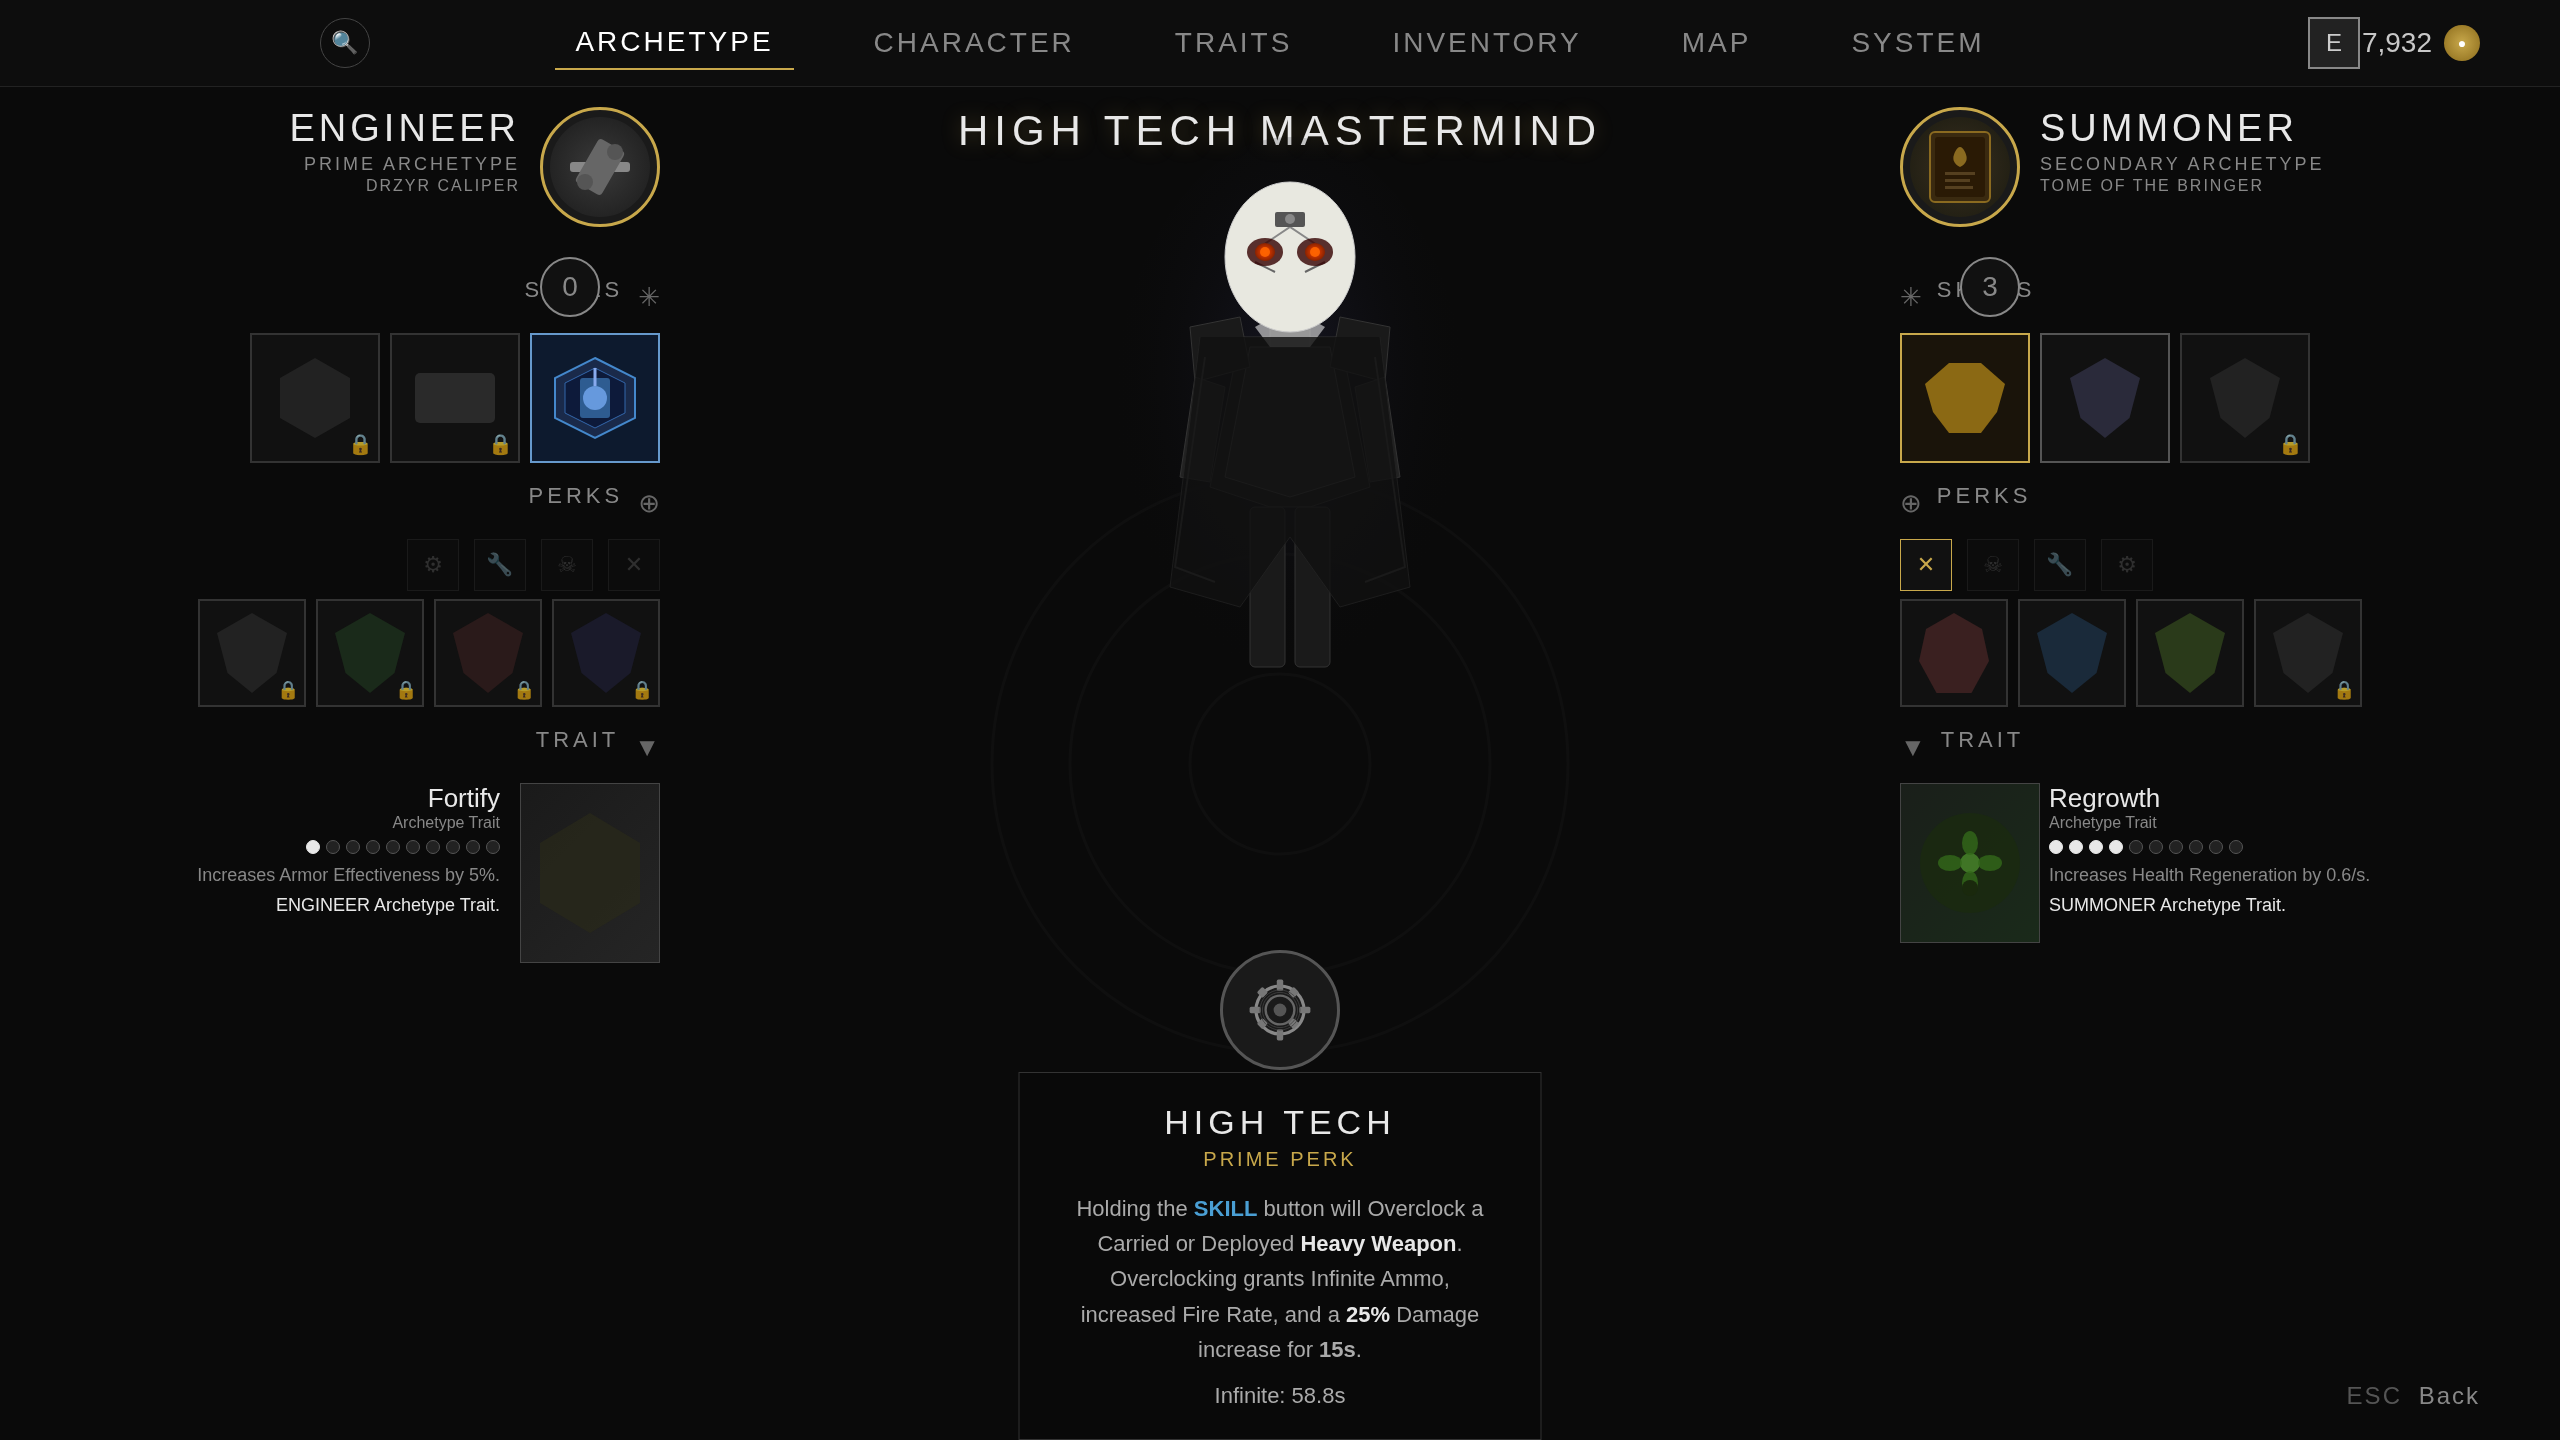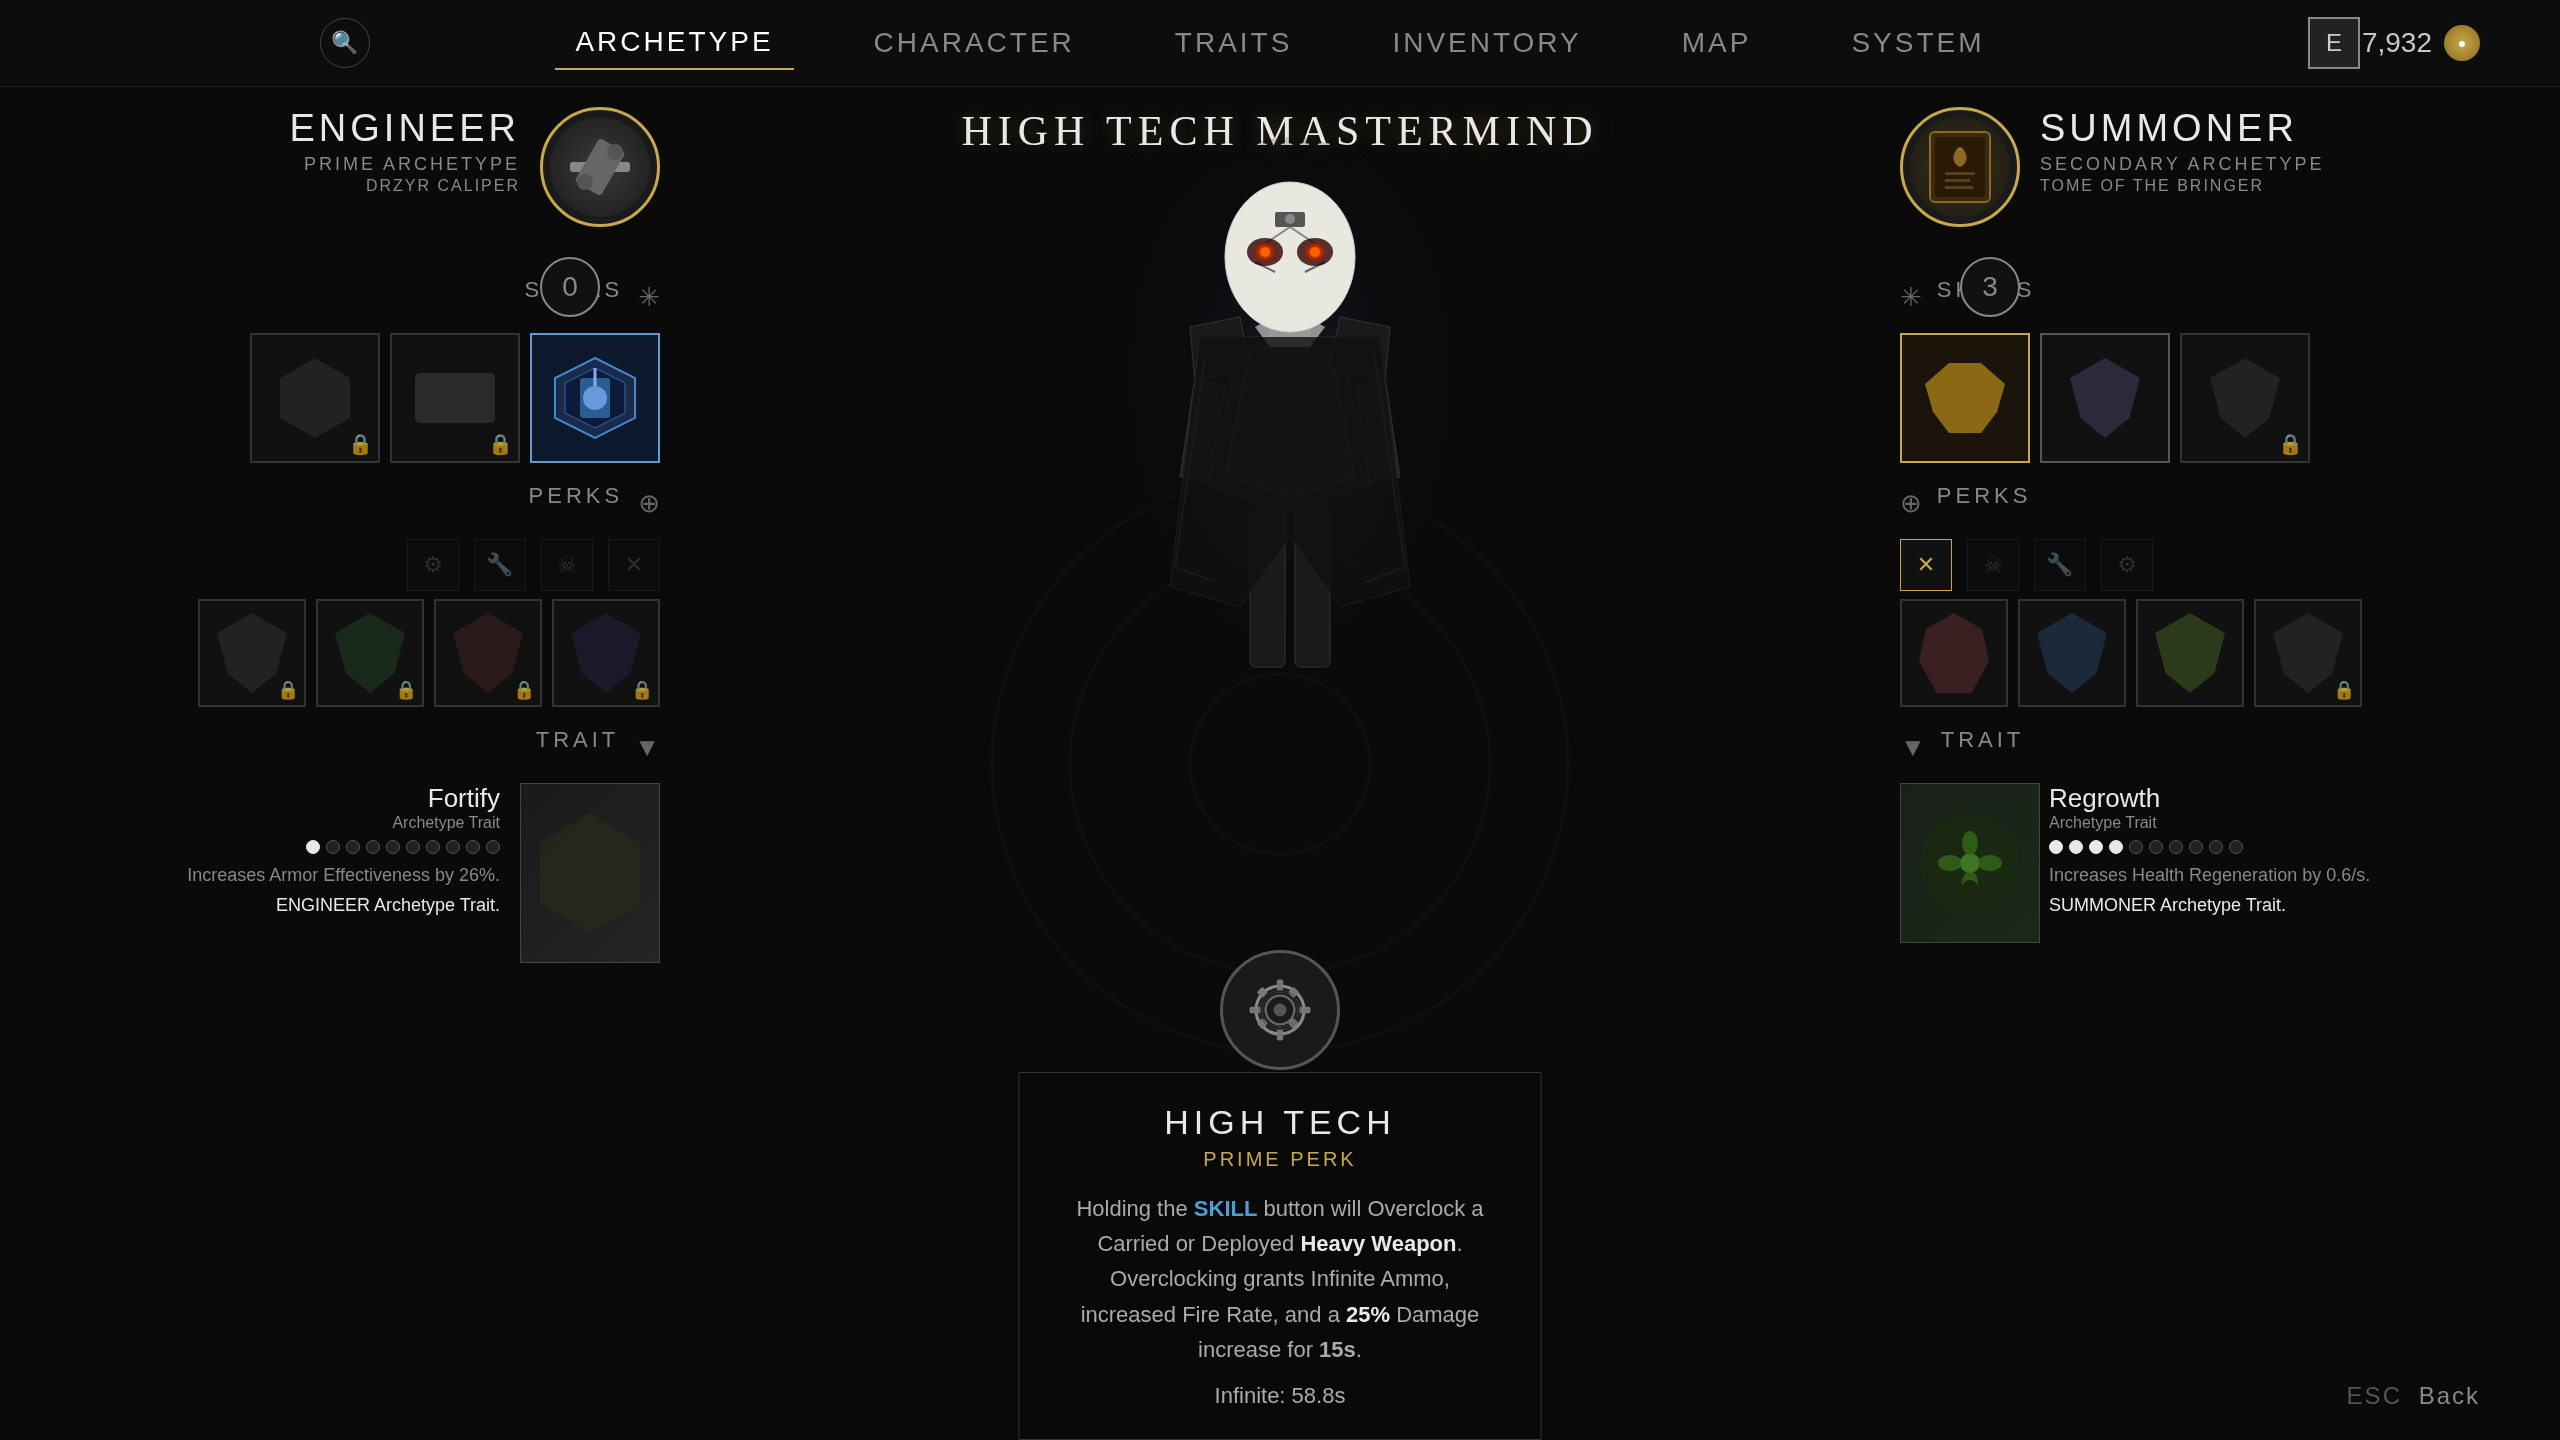--- a/index.html
+++ b/index.html
@@ -116,21 +116,20 @@
       align-items: center;
     }
 
     .build-title {
       font-size: 42px;
       letter-spacing: 6px;
       color: #e8e8e8;
       text-align: center;
       margin-top: 20px;
       text-shadow: 0 0 20px rgba(200,168,75,0.3);
-      font-family: Liberation Serif, serif;
     }
 
     .character-portrait {
       position: absolute;
       top: 60px;
       left: 50%;
       transform: translateX(-50%);
       width: 580px;
       height: 580px;
       display: flex;
@@ -809,21 +808,21 @@
           <div class="trait-dot"></div>
           <div class="trait-dot"></div>
           <div class="trait-dot"></div>
           <div class="trait-dot"></div>
           <div class="trait-dot"></div>
           <div class="trait-dot"></div>
           <div class="trait-dot"></div>
           <div class="trait-dot"></div>
           <div class="trait-dot"></div>
         </div>
-        <div class="trait-desc">Increases Armor Effectiveness by 26%.</div>
+        <div class="trait-desc">Increases Armor Effectiveness by 5%.</div>
         <div class="trait-source">
           <span>ENGINEER</span>
           <span> Archetype Trait.</span>
         </div>
       </div>
       <div class="trait-card-shape">
         <div class="trait-inner-design"></div>
       </div>
     </div>
 

